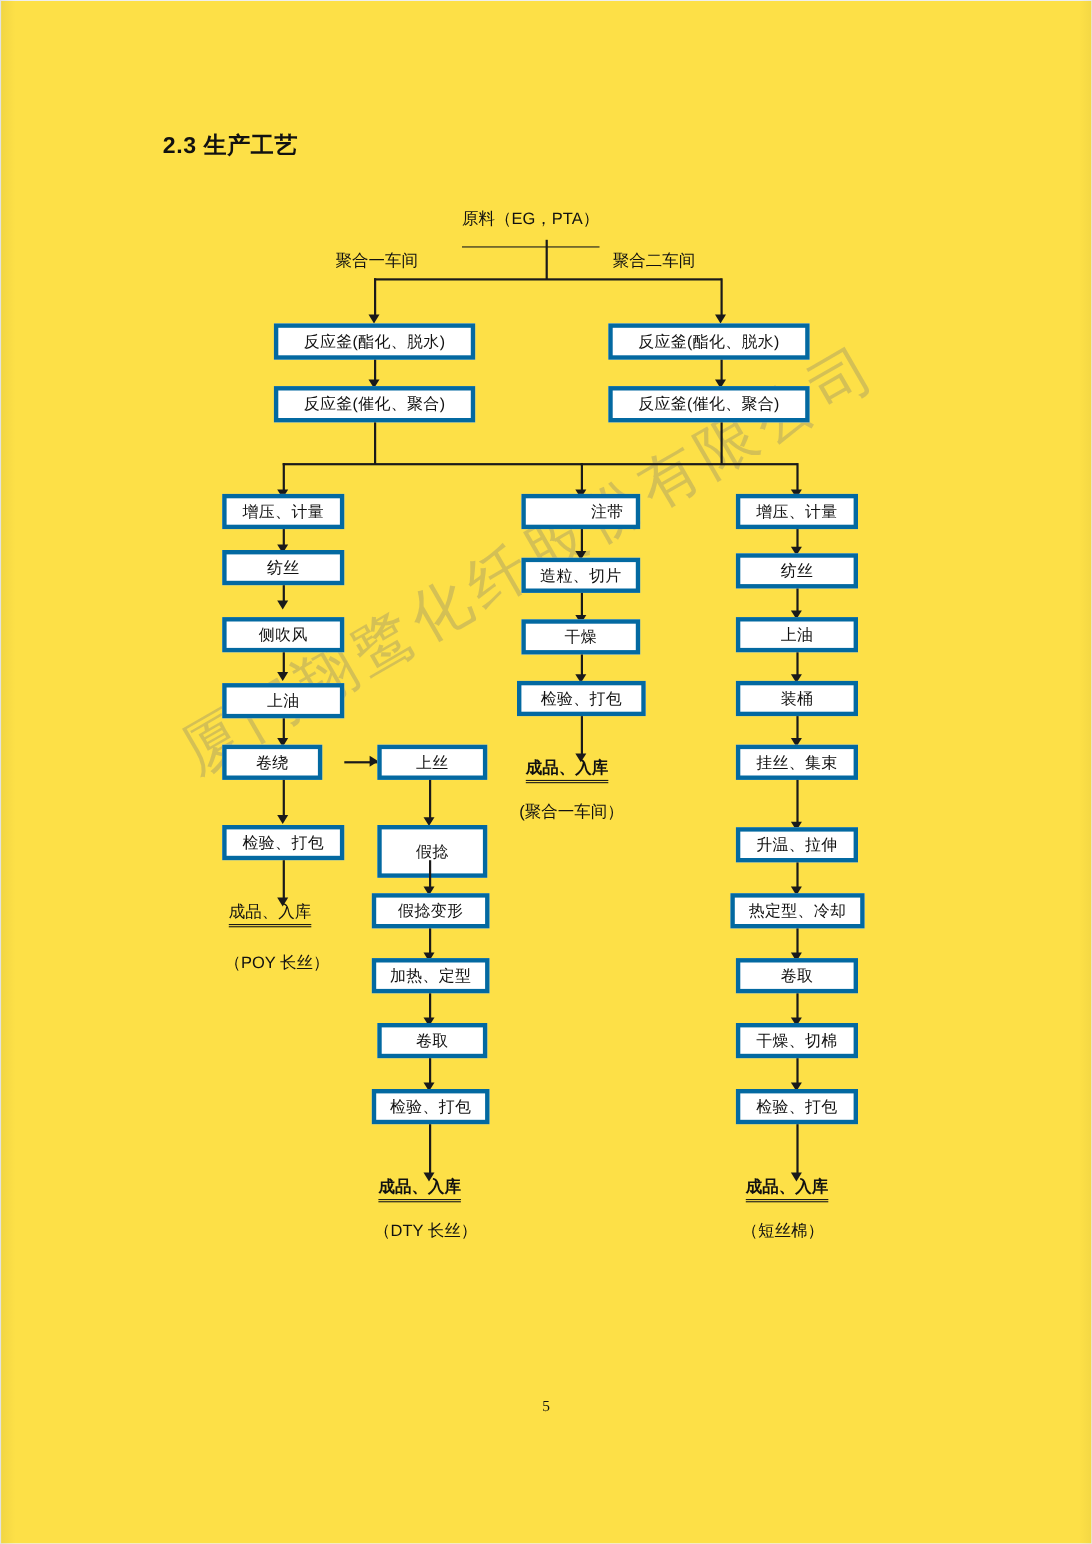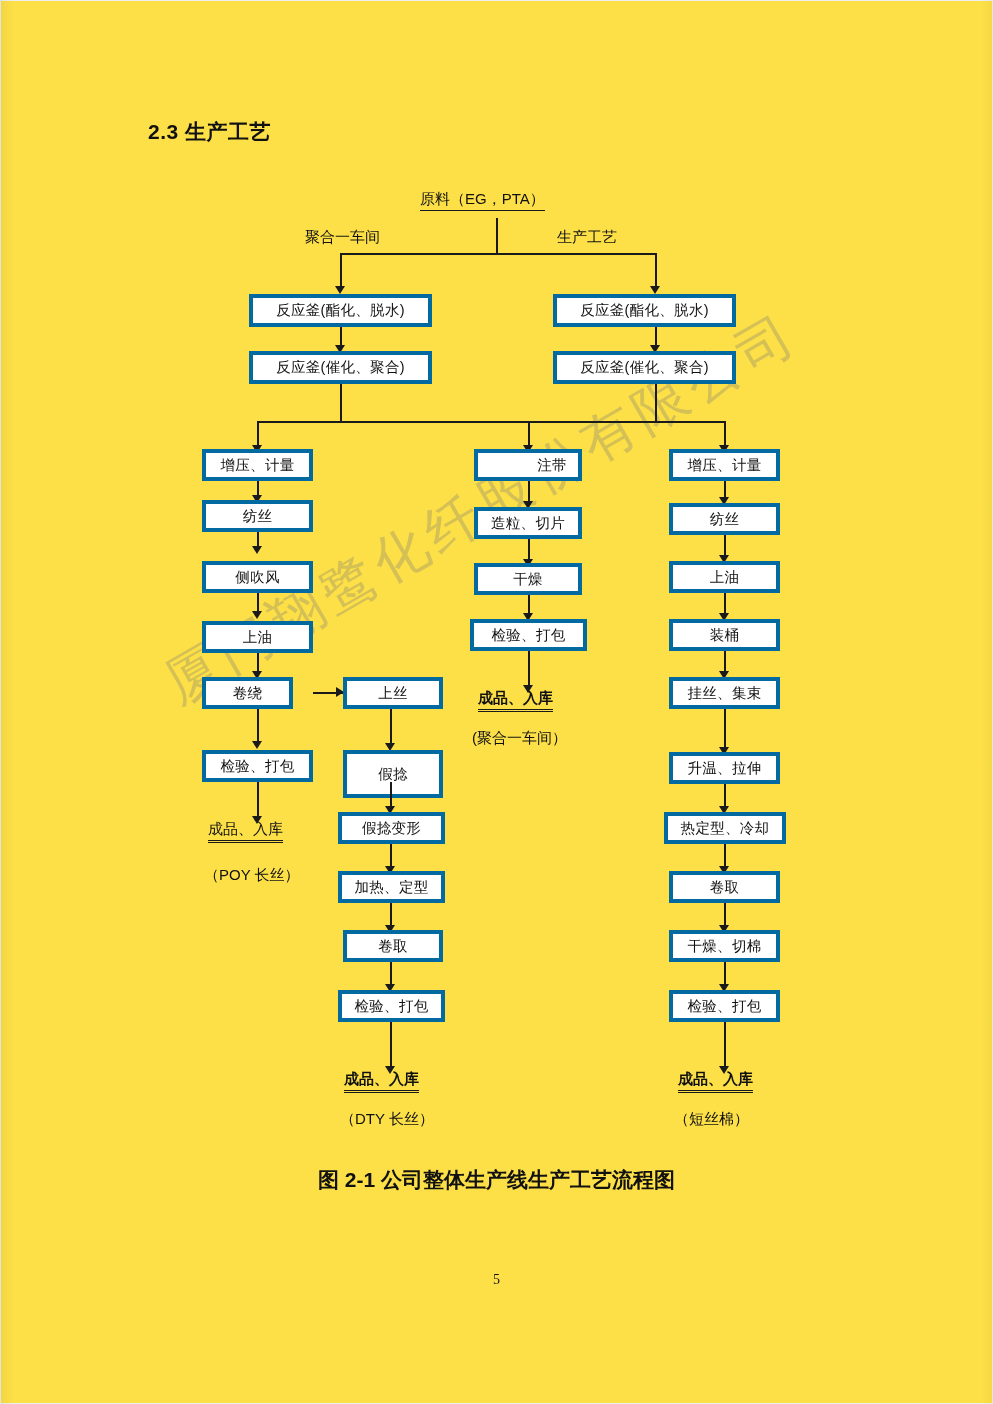--- a/index.html
+++ b/index.html
@@ -55,21 +55,21 @@
   }
   .label{
     position:absolute;
     font-size:15px;
     font-family:"Liberation Sans","DejaVu Sans",sans-serif;
     white-space:nowrap;
     background:transparent;
   }
   .label.underline{
     border-bottom:1.5px solid #1a1a1a;
-    padding-bottom:1px;
+    padding-bottom:15px;
   }
   .label.dbl{
     border-bottom:3px double #1a1a1a;
     padding-bottom:1px;
   }
   .line{
     position:absolute;background:#1a1a1a;
   }
   .arrow-down{
     position:absolute;width:0;height:0;
@@ -107,21 +107,21 @@
 
     <div class="watermark">厦门翔鹭化纤股份有限公司</div>
 
     <div class="label underline" style="left:420px;top:190px;">原料（EG，PTA）</div>
 
     <div class="line" style="left:496px;top:218px;width:1.5px;height:36px;"></div>
 
     <div class="line" style="left:340px;top:253px;width:316px;height:1.5px;"></div>
 
     <div class="label" style="left:305px;top:228px;">聚合一车间</div>
-    <div class="label" style="left:557px;top:228px;">生产工艺</div>
+    <div class="label" style="left:557px;top:228px;">聚合二车间</div>
 
     <div class="line" style="left:340px;top:253px;width:1.5px;height:36px;"></div>
     <div class="arrow-down" style="left:335px;top:286px;"></div>
     <div class="line" style="left:655px;top:253px;width:1.5px;height:36px;"></div>
     <div class="arrow-down" style="left:650px;top:286px;"></div>
 
     <div class="node" style="left:249px;top:294px;width:183px;height:33px;">反应釜(酯化、脱水)</div>
     <div class="node" style="left:553px;top:294px;width:183px;height:33px;">反应釜(酯化、脱水)</div>
 
     <div class="line" style="left:340px;top:327px;width:1.5px;height:22px;"></div>
@@ -258,16 +258,15 @@
 
     <div class="node" style="left:669px;top:990px;width:111px;height:32px;">检验、打包</div>
     <div class="line" style="left:724px;top:1022px;width:1.5px;height:48px;"></div>
     <div class="arrow-down" style="left:719px;top:1066px;"></div>
 
     <div class="label dbl" style="left:678px;top:1070px;font-weight:bold;">成品、入库</div>
     <div class="label" style="left:674px;top:1110px;">（短丝棉）</div>
 
   </div>
 
-  <div class="caption">图 2-1 公司整体生产线生产工艺流程图</div>
   <div class="page-number">5</div>
 
 </div>
 
 </body></html>

